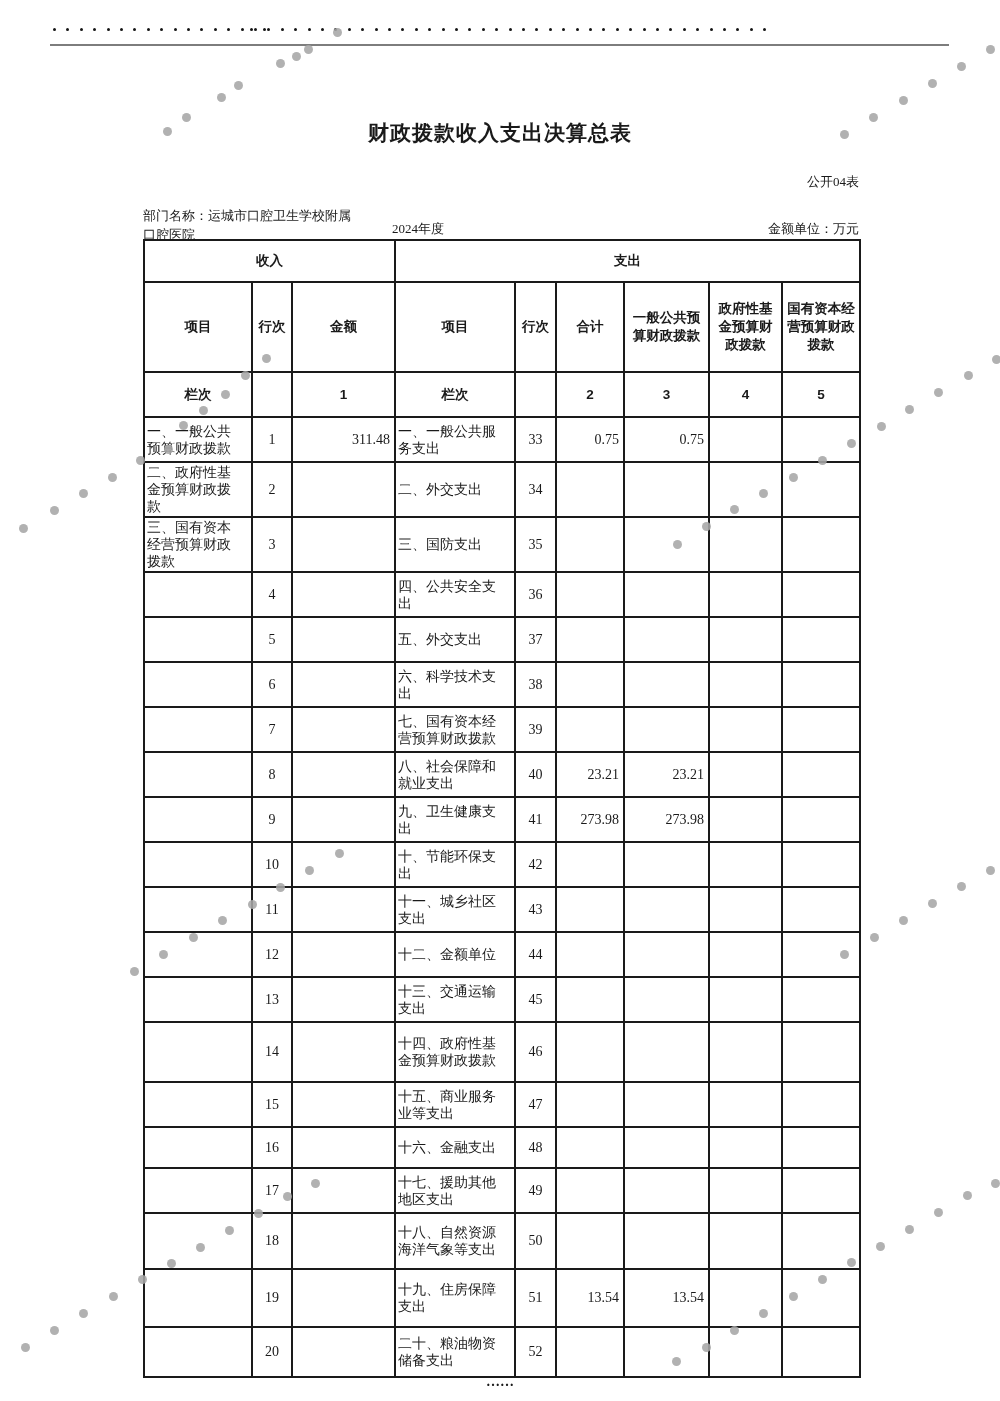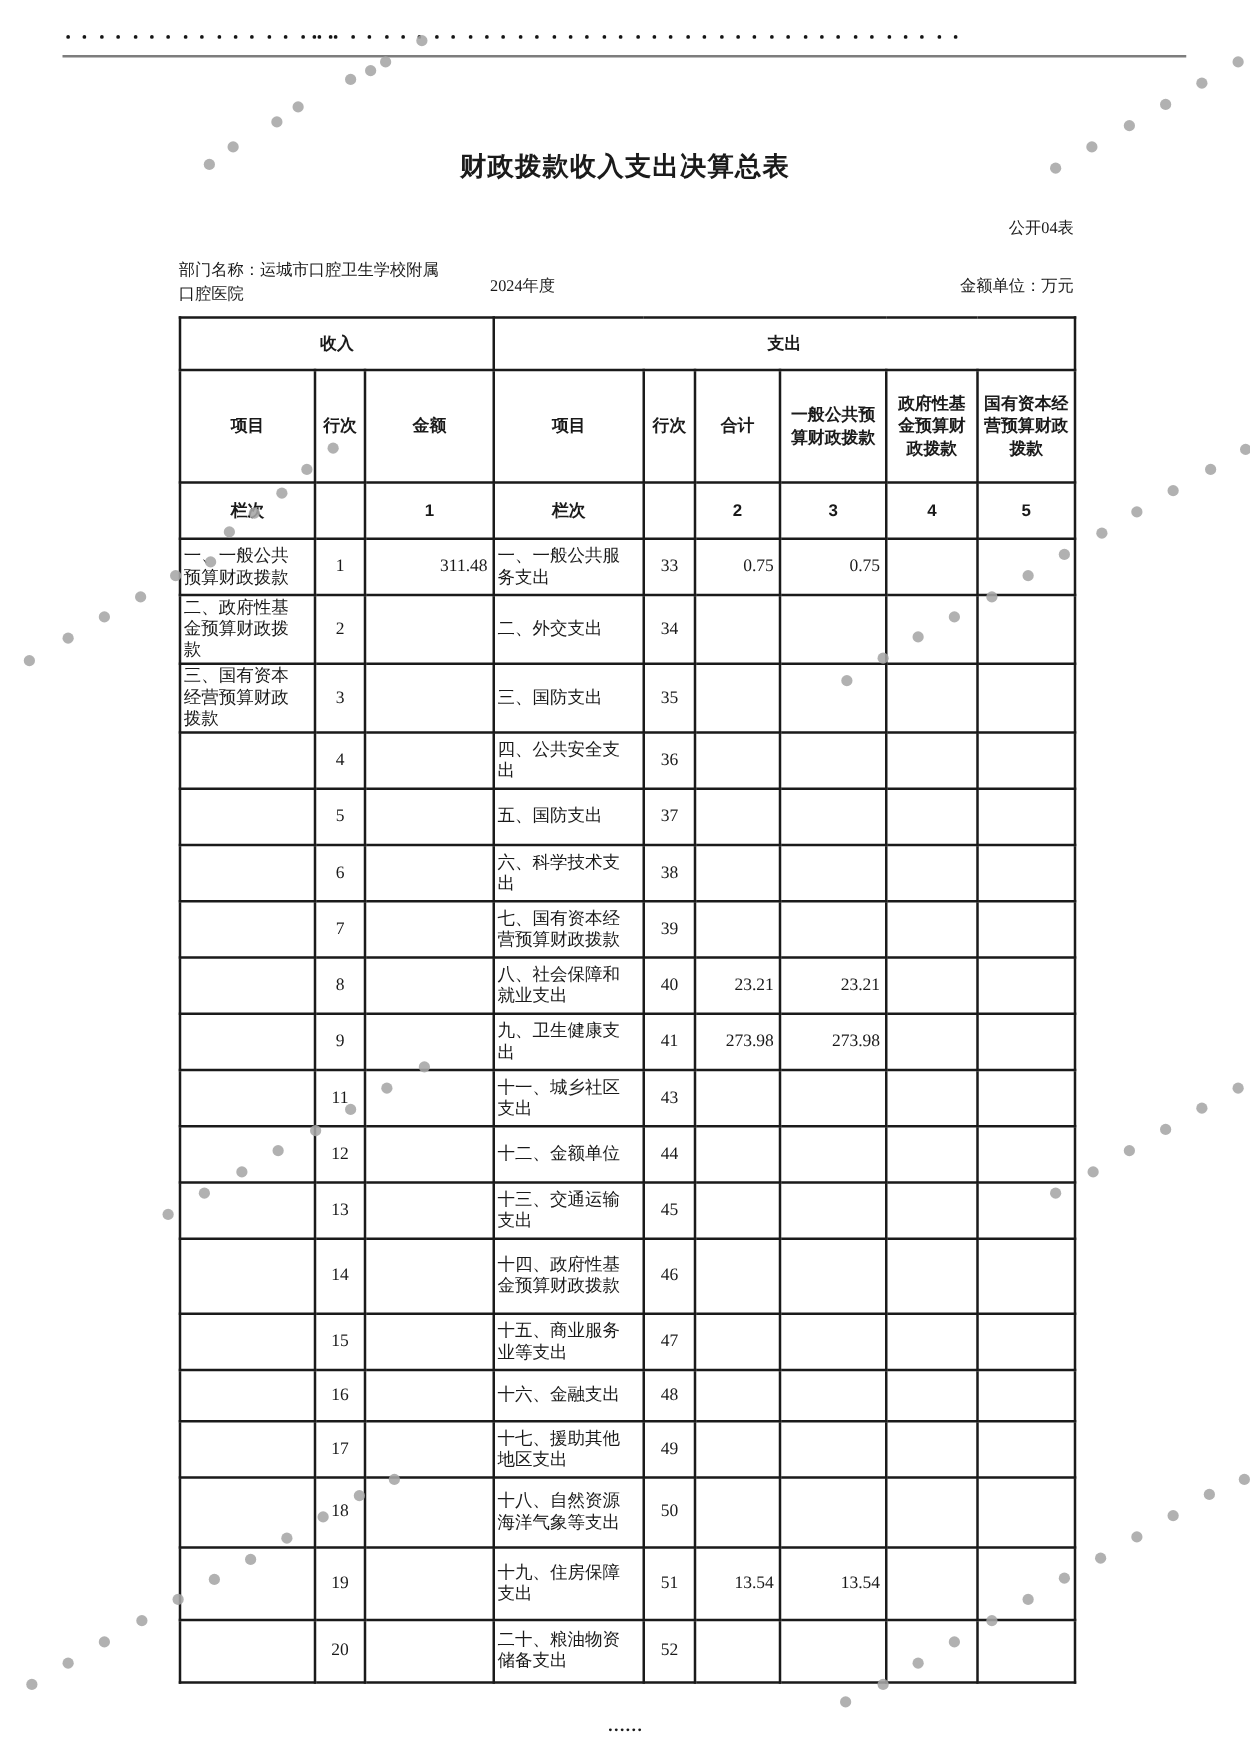--- a/index.html
+++ b/index.html
@@ -8,21 +8,21 @@
   .ldot{position:absolute;width:3px;height:3px;background:#151515;border-radius:50%;}
   .rule{position:absolute;left:50px;top:44px;width:899px;height:2px;background:#7d7d7d;}
   .wdot{position:absolute;width:9px;height:9px;border-radius:50%;background:#a6a6a6;opacity:.88;z-index:5;}
   #title{position:absolute;left:0;top:119px;width:1000px;text-align:center;
          font-family:"Liberation Sans","DejaVu Sans",sans-serif;
          font-weight:bold;font-size:21px;letter-spacing:1px;}
   #tcode{position:absolute;right:141px;top:173px;font-size:13px;}
   #dept{position:absolute;left:143px;top:206px;width:218px;font-size:13px;line-height:19px;}
   #year{position:absolute;left:392px;top:220px;font-size:13px;}
   #unit{position:absolute;right:141px;top:220px;font-size:13px;}
-  table.budget{position:absolute;left:143px;top:253px;border-collapse:collapse;table-layout:fixed;
+  table.budget{position:absolute;left:143px;top:239px;border-collapse:collapse;table-layout:fixed;
                width:716px;font-size:14px;}
   table.budget th,table.budget td{border:2px solid #1a1a1a;overflow:hidden;vertical-align:middle;}
   table.budget th{font-family:"Liberation Sans","DejaVu Sans",sans-serif;font-weight:bold;
                   font-size:13.5px;text-align:center;padding:2px 4px;line-height:18px;}
   th.pad-narrow{padding:2px 7px;}
   td.item{ text-align:left;padding:1px 10px 1px 2px;line-height:17px;font-size:14px;}
   td.item-exp{text-align:left;padding:1px 14px 1px 2px;line-height:17px;font-size:14px;}
   td.line{text-align:center;font-size:14px;}
   td.num{text-align:right;padding-right:4px;font-size:14px;}
   tr.h1{height:42px;} tr.h2{height:90px;} tr.h3{height:45px;}
@@ -181,21 +181,21 @@
           <td class="line">36</td>
           <td class="num"></td>
           <td class="num"></td>
           <td class="num"></td>
           <td class="num"></td>
         </tr>
         <tr style="height: 45px;">
           <td class="item"></td>
           <td class="line">5</td>
           <td class="num"></td>
-          <td class="item-exp">五、国防支出</td>
+          <td class="item-exp">五、外交支出</td>
           <td class="line">37</td>
           <td class="num"></td>
           <td class="num"></td>
           <td class="num"></td>
           <td class="num"></td>
         </tr>
         <tr style="height: 45px;">
           <td class="item"></td>
           <td class="line">6</td>
           <td class="num"></td>
@@ -229,20 +229,31 @@
           <td class="num"></td>
         </tr>
         <tr style="height: 45px;">
           <td class="item"></td>
           <td class="line">9</td>
           <td class="num"></td>
           <td class="item-exp">九、卫生健康支出</td>
           <td class="line">41</td>
           <td class="num">273.98</td>
           <td class="num">273.98</td>
+          <td class="num"></td>
+          <td class="num"></td>
+        </tr>
+        <tr style="height: 45px;">
+          <td class="item"></td>
+          <td class="line">10</td>
+          <td class="num"></td>
+          <td class="item-exp">十、节能环保支出</td>
+          <td class="line">42</td>
+          <td class="num"></td>
+          <td class="num"></td>
           <td class="num"></td>
           <td class="num"></td>
         </tr>
         <tr style="height: 45px;">
           <td class="item"></td>
           <td class="line">11</td>
           <td class="num"></td>
           <td class="item-exp">十一、城乡社区支出</td>
           <td class="line">43</td>
           <td class="num"></td>

